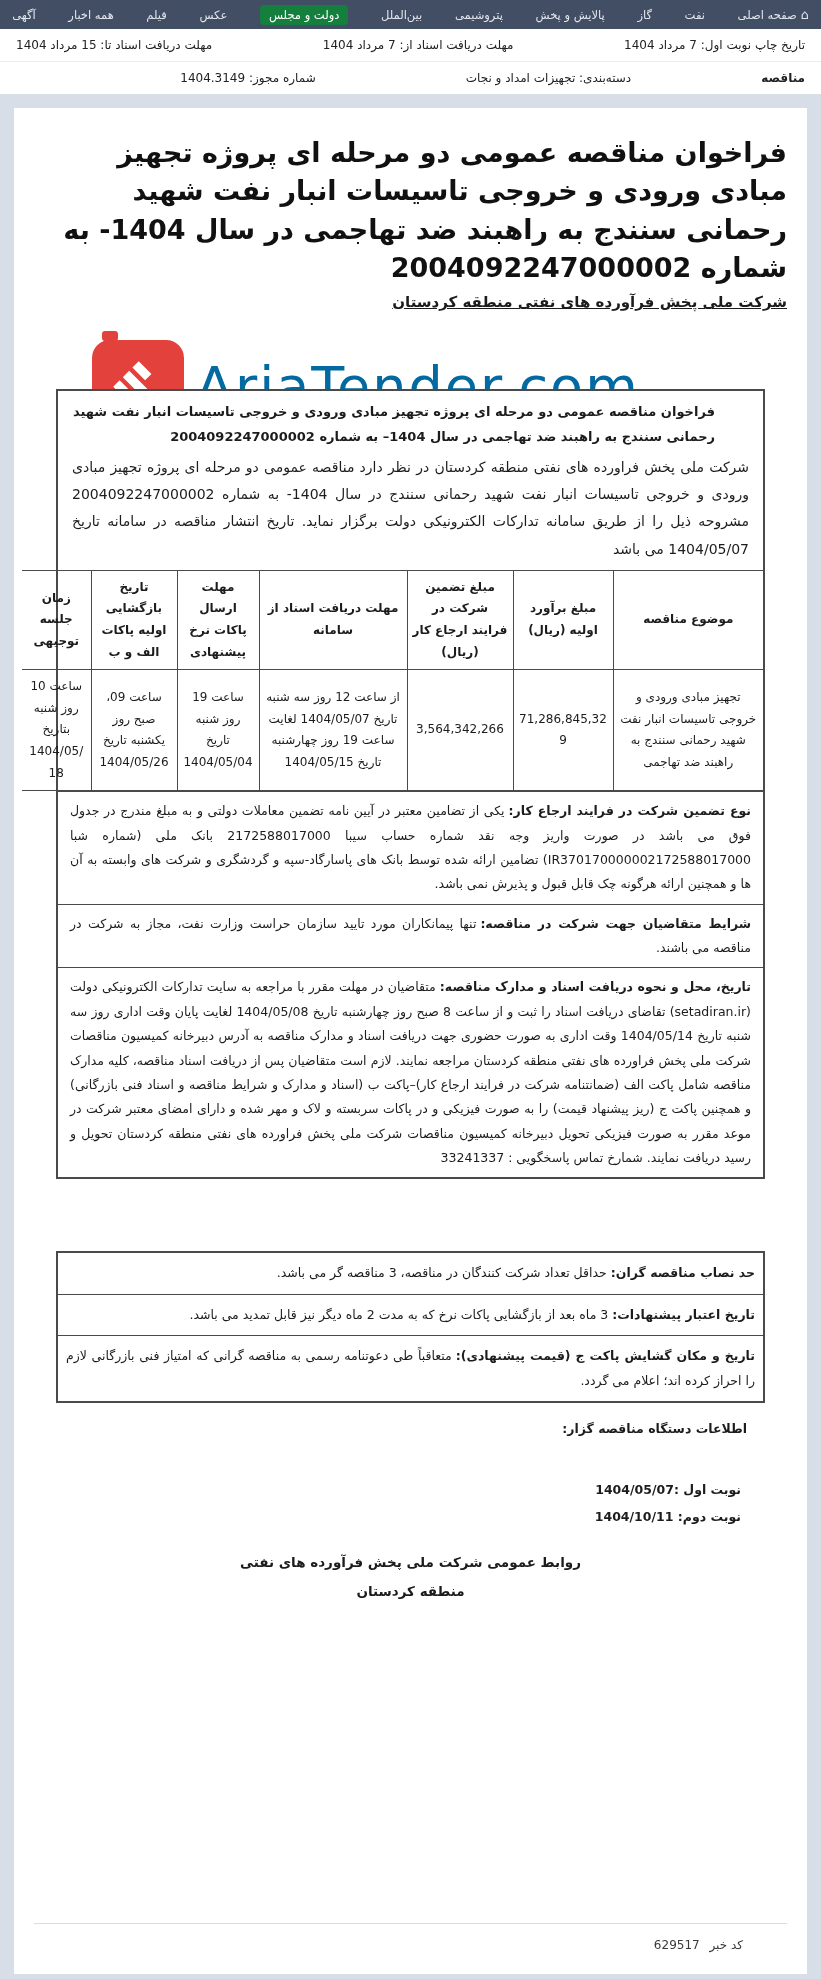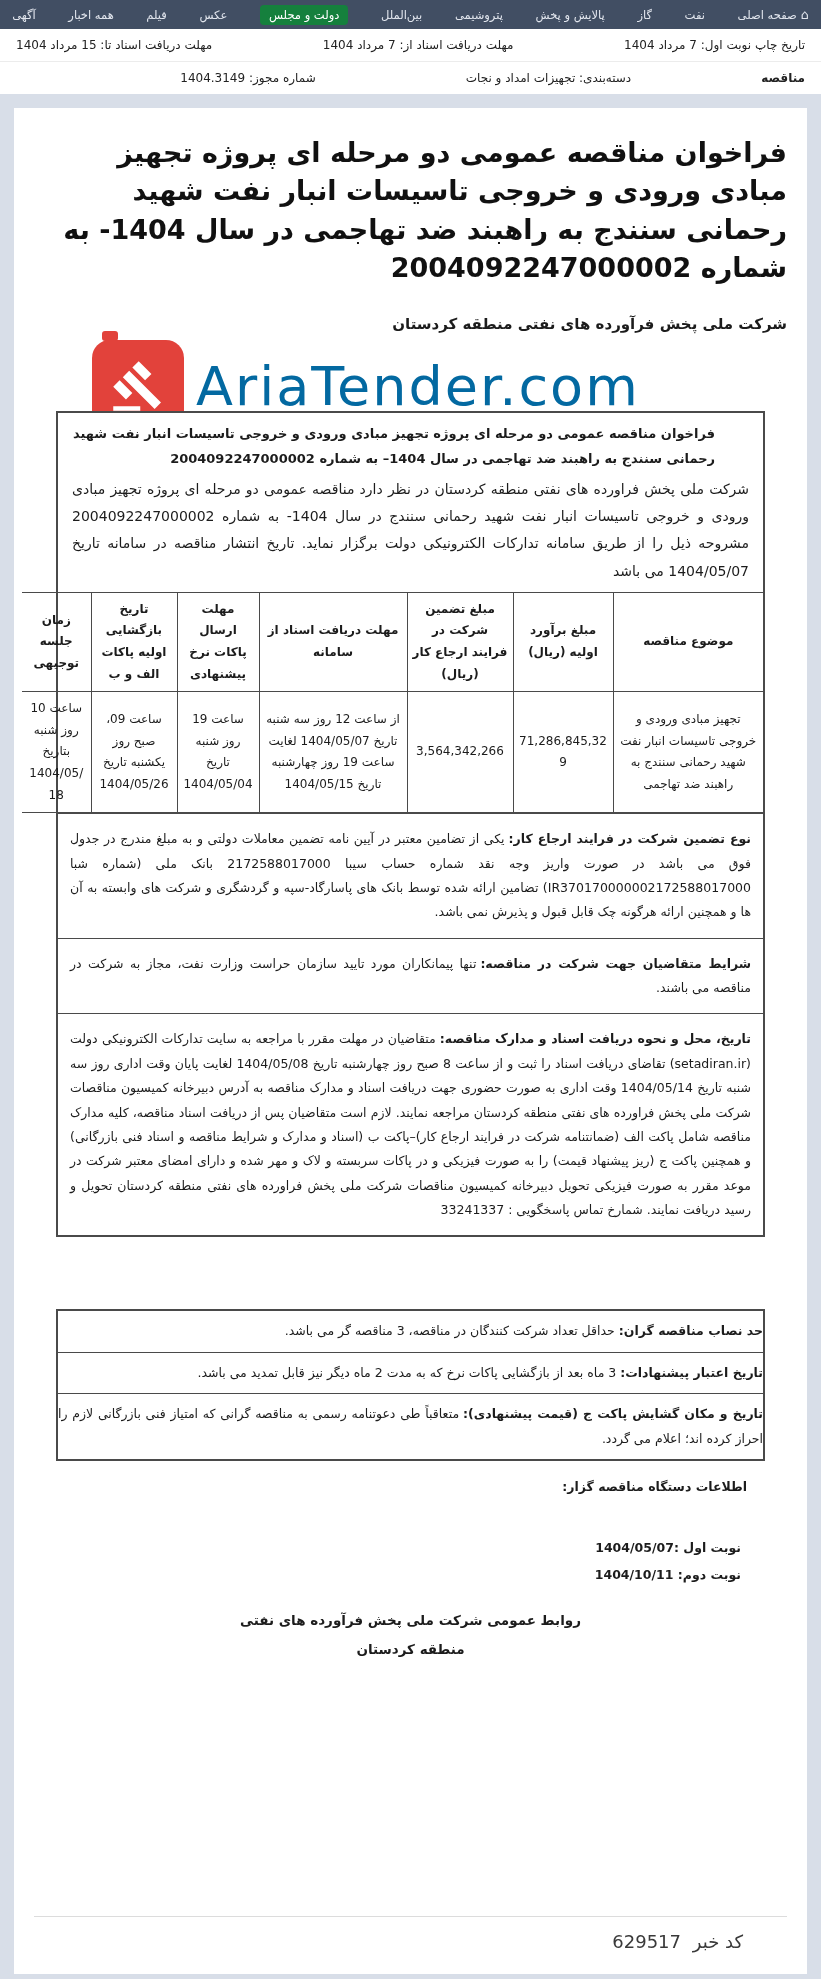--- a/index.html
+++ b/index.html
@@ -66,25 +66,26 @@
   .article-title {
     font-size:27px;
     font-weight:bold;
     line-height:1.42;
     text-align:right;
     color:#111;
     position:relative;
     z-index:1;
   }
   .article-subtitle {
-    margin-top:28px;
+    margin-top:6px;
     font-size:15px;
     font-weight:bold;
     position:relative;
     z-index:1;
+    text-decoration:underline;
   }
 
   
   .watermark {
     position:absolute;
     top:232px;
     left:78px;
     display:flex;
     align-items:center;
     gap:12px;
@@ -154,37 +155,37 @@
   }
   table.tender th { font-weight:bold; }
   table.tender thead th { height:66px; }
   table.tender tbody td { height:112px; }
   table.tender { border-right:none; border-left:none; }
   table.tender th:first-child, table.tender td:first-child { border-right:none; }
   table.tender th:last-child, table.tender td:last-child { border-left:none; }
 
   .note-row {
     border-top:1.5px solid #4a4a4a;
-    padding:13px 12px;
+    padding:7px 12px;
     font-size:12.5px;
     line-height:1.95;
     text-align:justify;
   }
   .note-row b { margin-left:4px; }
 
   
   .extra-box {
     margin:72px 22px 0;
     border:2px solid #4a4a4a;
     background:#fff;
     position:relative;
     z-index:1;
   }
   .extra-row {
-    padding:8px 0;
+    padding:8px 8px;
     font-size:12.5px;
     line-height:1.95;
     text-align:justify;
   }
   .extra-row + .extra-row { border-top:1.5px solid #4a4a4a; }
   .extra-row b { margin-left:4px; }
 
   .agency-heading {
     margin:18px 40px 0;
     font-size:12.5px;
@@ -207,21 +208,21 @@
     font-size:13.5px;
     line-height:2.15;
   }
 
   .flex-spacer { flex:1 1 auto; }
 
   .footer {
     border-top:1px solid #dcdcdc;
     padding:14px 44px 22px 20px;
     text-align:right;
-    font-size:18px;
+    font-size:12px;
     color:#3a3a3a;
   }
   .footer .code { margin-right:6px; }
 </style>
 </head>
 <body>
 
 <nav class="topnav">
   <div class="nav-item">
     <span class="home-icon">⌂</span>

